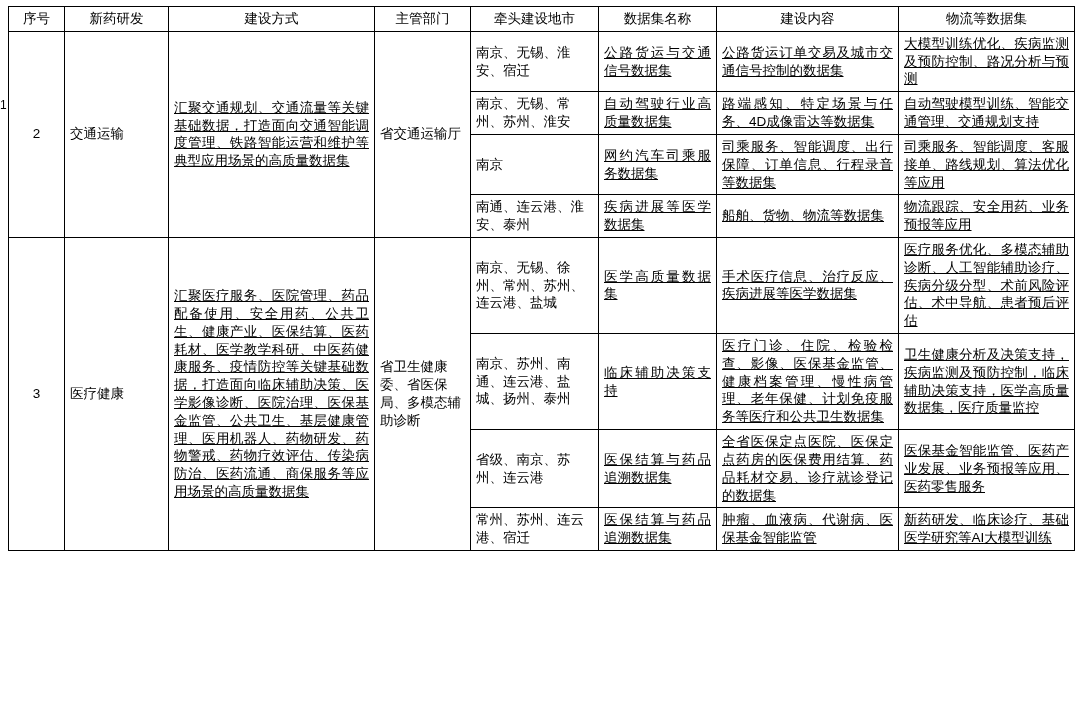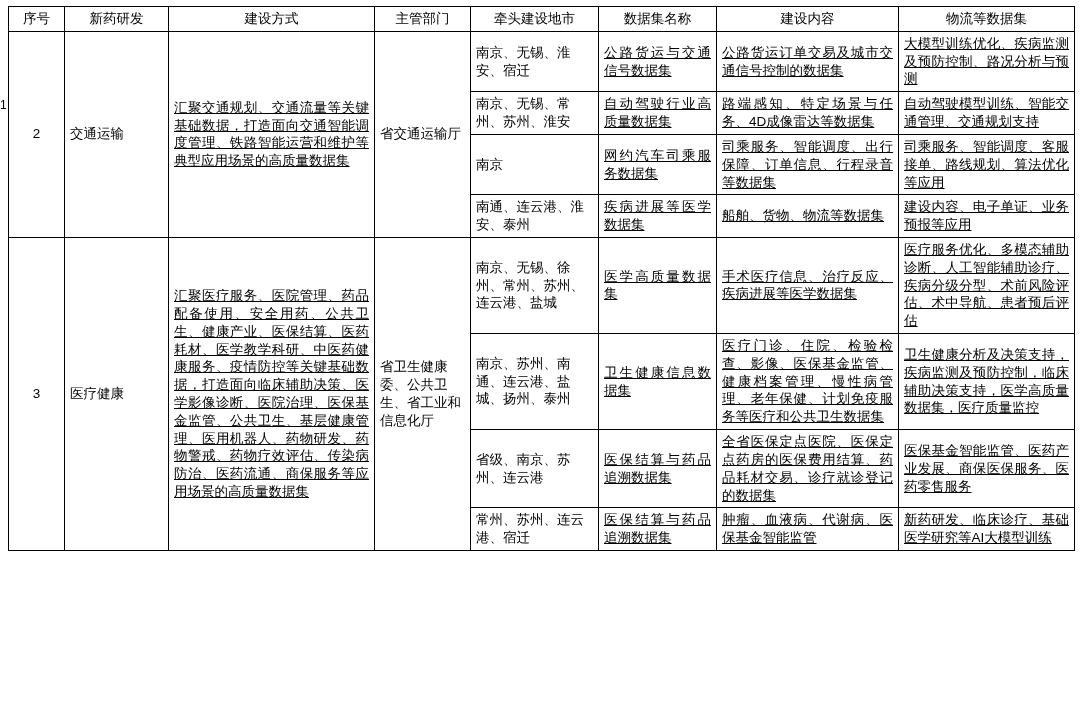--- a/index.html
+++ b/index.html
@@ -116,44 +116,44 @@
       <tr>
         <td class="ctr">南京</td>
         <td class="just">网约汽车司乘服务数据集</td>
         <td class="just">司乘服务、智能调度、出行保障、订单信息、行程录音等数据集</td>
         <td class="just">司乘服务、智能调度、客服接单、路线规划、算法优化等应用</td>
       </tr>
       <tr>
         <td class="ctr">南通、连云港、淮安、泰州</td>
         <td class="just">疾病进展等医学数据集</td>
         <td class="just">船舶、货物、物流等数据集</td>
-        <td class="just">建设内容、电子单证、业务预报等应用</td>
+        <td class="just">物流跟踪、安全用药、业务预报等应用</td>
       </tr>
 
       <tr>
         <td class="num" rowspan="4">3</td>
         <td class="ctr" rowspan="4">医疗健康</td>
         <td class="just" rowspan="4">汇聚医疗服务、医院管理、药品配备使用、安全用药、公共卫生、健康产业、医保结算、医药耗材、医学教学科研、中医药健康服务、疫情防控等关键基础数据，打造面向临床辅助决策、医学影像诊断、医院治理、医保基金监管、公共卫生、基层健康管理、医用机器人、药物研发、药物警戒、药物疗效评估、传染病防治、医药流通、商保服务等应用场景的高质量数据集</td>
-        <td class="ctr" rowspan="4">省卫生健康委、公共卫生、省工业和信息化厅</td>
+        <td class="ctr" rowspan="4">省卫生健康委、省医保局、多模态辅助诊断</td>
         <td class="ctr">南京、无锡、徐州、常州、苏州、连云港、盐城</td>
         <td class="just">医学高质量数据集</td>
         <td class="just">手术医疗信息、治疗反应、疾病进展等医学数据集</td>
         <td class="just">医疗服务优化、多模态辅助诊断、人工智能辅助诊疗、疾病分级分型、术前风险评估、术中导航、患者预后评估</td>
       </tr>
       <tr>
         <td class="ctr">南京、苏州、南通、连云港、盐城、扬州、泰州</td>
-        <td class="just">卫生健康信息数据集</td>
+        <td class="just">临床辅助决策支持</td>
         <td class="just">医疗门诊、住院、检验检查、影像、医保基金监管、健康档案管理、慢性病管理、老年保健、计划免疫服务等医疗和公共卫生数据集</td>
         <td class="just">卫生健康分析及决策支持，疾病监测及预防控制，临床辅助决策支持，医学高质量数据集，医疗质量监控</td>
       </tr>
       <tr>
         <td class="ctr">省级、南京、苏州、连云港</td>
         <td class="just">医保结算与药品追溯数据集</td>
         <td class="just">全省医保定点医院、医保定点药房的医保费用结算、药品耗材交易、诊疗就诊登记的数据集</td>
-        <td class="just">医保基金智能监管、医药产业发展、商保医保服务、医药零售服务</td>
+        <td class="just">医保基金智能监管、医药产业发展、业务预报等应用、医药零售服务</td>
       </tr>
       <tr>
         <td class="ctr">常州、苏州、连云港、宿迁</td>
         <td class="just">医保结算与药品追溯数据集</td>
         <td class="just">肿瘤、血液病、代谢病、医保基金智能监管</td>
         <td class="just">新药研发、临床诊疗、基础医学研究等AI大模型训练</td>
       </tr>
     </tbody>
   </table>
 </div>

